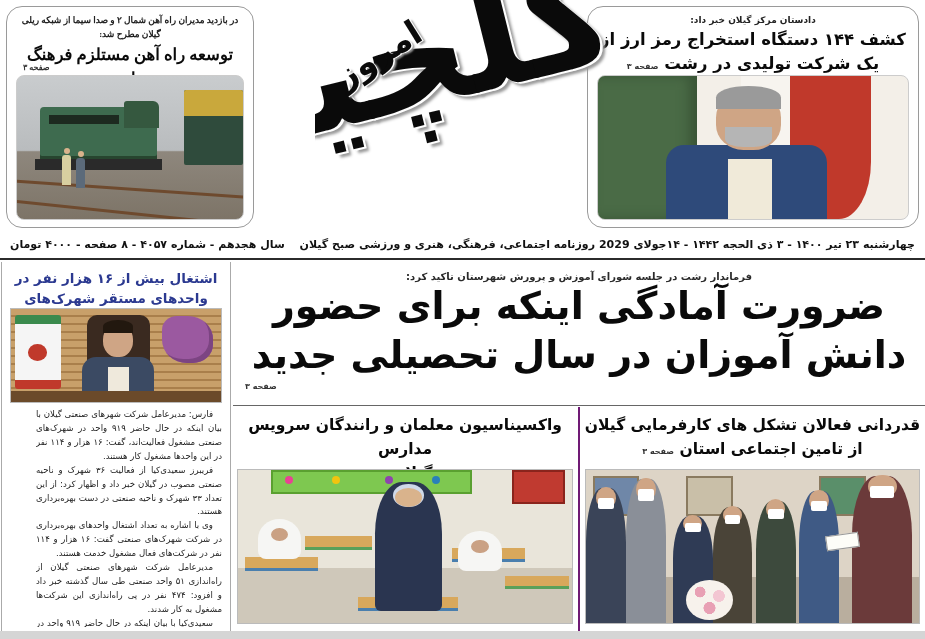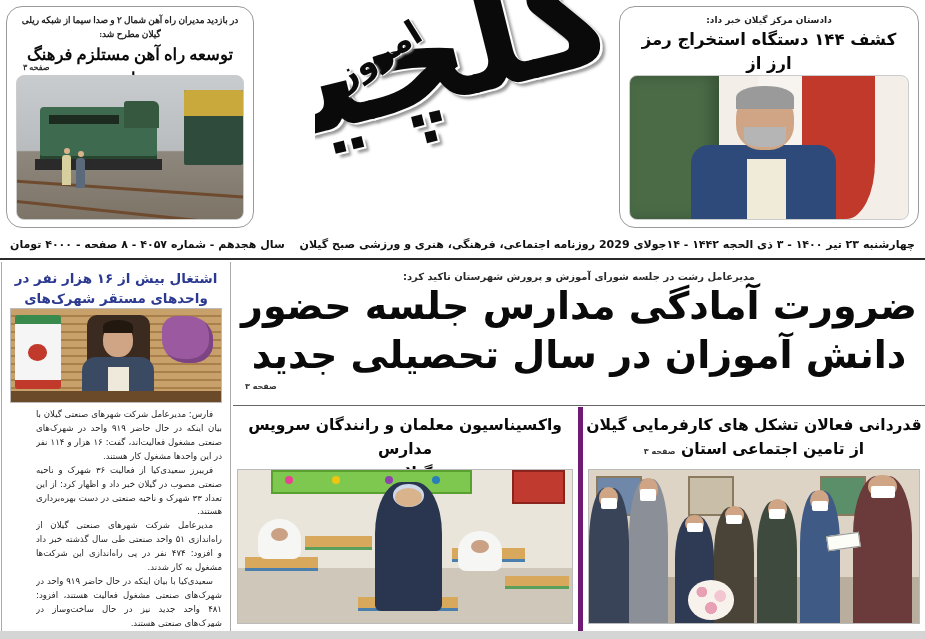--- a/index.html
+++ b/index.html
@@ -7,21 +7,21 @@
   body { font-family:"DejaVu Sans", sans-serif; }
   #paper {
     position:relative; width:925px; height:639px; background:#fff;
     margin:0 auto; overflow:hidden; direction:rtl; color:#111;
   }
   
   .top-box {
     position:absolute; top:6px; height:222px; border:1px solid #9a9a9a;
     border-radius:16px; background:#fff; padding:6px 10px; text-align:center;
   }
-  #top-right-box { right:6px; width:300px; }
+  #top-right-box { right:6px; width:332px; }
   #top-left-box  { left:6px;  width:248px;font-family:Liberation Serif, serif; }
   .kicker { font-size:9px; font-weight:bold; color:#222; line-height:1.6; }
   .box-headline { font-size:16.5px; font-weight:bold; color:#0a0a0a; line-height:1.45; margin-top:1px; }
   .page-ref { font-size:8px; font-weight:bold; color:#333; }
   .abs-ref { position:absolute; }
   .box-photo {
     position:absolute; left:9px; right:9px; top:68px; bottom:7px;
     border-radius:8px; overflow:hidden; border:1px solid #ccc; direction:ltr;
   }
   
@@ -65,21 +65,21 @@
   #lead {
     position:absolute; right:0; top:262px; left:233px; height:144px;
     text-align:center; border-bottom:1px solid #666;
   }
   #lead-kicker { font-size:10px; font-weight:bold; color:#2a2a2a; margin-top:9px; }
   .lead-line { font-size:38px; font-weight:bold; color:#0a0a0a; line-height:1.28; letter-spacing:-1px; }
   #lead-ref { left:12px; bottom:14px; }
   
   .bottom-article { position:absolute; top:407px; height:224px; text-align:center; background:#fff; }
   #mid-article   { left:232px; width:346px; }
-  #right-article { right:0; width:347px; border-left:5px solid #701a75; }
+  #right-article { right:0; width:347px; border-left:2px solid #701a75; }
   .ba-headline { font-size:15.5px; font-weight:bold; line-height:1.55; margin-top:6px; color:#0a0a0a; }
   .ba-photo {
     position:absolute; left:5px; right:5px; top:62px; bottom:7px;
     border:1px solid #bbb; overflow:hidden; direction:ltr;
   }
   #footer-bar { position:absolute; left:0; right:0; bottom:0; height:8px; background:#d5d5d5; }
   
   .ph { position:absolute; }
   
   #train-photo { background:linear-gradient(#c9ccce 0%, #b9bcbe 52%, #8e877d 53%, #7d7467 100%); }
@@ -186,42 +186,43 @@
     </div>
   </div>
 
   <div id="dateline">
     <span id="dl-right" class="dl">چهارشنبه ۲۳ تیر ۱۴۰۰ - ۳ ذی الحجه ۱۴۴۲ - ۱۴جولای 2029</span>
     <span id="dl-center" class="dl">روزنامه اجتماعی، فرهنگی، هنری و ورزشی صبح گیلان</span>
     <span id="dl-left" class="dl">سال هجدهم - شماره ۴۰۵۷ - ۸ صفحه - ۴۰۰۰ تومان</span>
   </div>
 
   <div id="lead">
-    <div id="lead-kicker">مدیرعامل رشت در جلسه شورای آموزش و پرورش شهرستان تاکید کرد:</div>
-    <div class="lead-line">ضرورت آمادگی مدارس جلسه حضور</div>
+    <div id="lead-kicker">فرماندار رشت در جلسه شورای آموزش و پرورش شهرستان تاکید کرد:</div>
+    <div class="lead-line">ضرورت آمادگی اینکه برای حضور</div>
     <div class="lead-line">دانش آموزان در سال تحصیلی جدید</div>
     <div class="page-ref abs-ref" id="lead-ref">صفحه ۳</div>
   </div>
 
   <div id="left-col">
     <div id="left-col-headline">اشتغال بیش از ۱۶ هزار نفر در واحدهای مستقر شهرک‌های صنعتی گیلان</div>
     <div id="ceo-photo">
       <div class="ceo-flag ph"></div>
       <div class="ceo-emblem ph"></div>
       <div class="ceo-logo ph"></div>
       <div class="ceo-chair ph"></div>
       <div class="ceo-suit ph"></div>
       <div class="ceo-shirt ph"></div>
       <div class="ceo-head ph"></div>
       <div class="ceo-hair ph"></div>
       <div class="ceo-desk ph"></div>
     </div>
     <div id="left-col-body">
       <p>فارس: مدیرعامل شرکت شهرهای صنعتی گیلان با بیان اینکه در حال حاضر ۹۱۹ واحد در شهرک‌های صنعتی مشغول فعالیت‌اند، گفت: ۱۶ هزار و ۱۱۴ نفر در این واحدها مشغول کار هستند.</p>
       <p>فریبرز سعیدی‌کیا از فعالیت ۳۶ شهرک و ناحیه صنعتی مصوب در گیلان خبر داد و اظهار کرد: از این تعداد ۳۳ شهرک و ناحیه صنعتی در دست بهره‌برداری هستند.</p>
+      <p>وی با اشاره به تعداد اشتغال واحدهای بهره‌برداری در شرکت شهرک‌های صنعتی گفت: ۱۶ هزار و ۱۱۴ نفر در شرکت‌های فعال مشغول خدمت هستند.</p>
       <p>مدیرعامل شرکت شهرهای صنعتی گیلان از راه‌اندازی ۵۱ واحد صنعتی طی سال گذشته خبر داد و افزود: ۴۷۴ نفر در پی راه‌اندازی این شرکت‌ها مشغول به کار شدند.</p>
       <p>سعیدی‌کیا با بیان اینکه در حال حاضر ۹۱۹ واحد در شهرک‌های صنعتی مشغول فعالیت هستند، افزود: ۴۸۱ واحد جدید نیز در حال ساخت‌وساز در شهرک‌های صنعتی هستند.</p>
 
     </div>
   </div>
 
   <div id="mid-article" class="bottom-article">
     <div class="ba-headline">
       <span>واکسیناسیون معلمان و رانندگان سرویس مدارس</span><br>
       <span>در گیلان</span>

